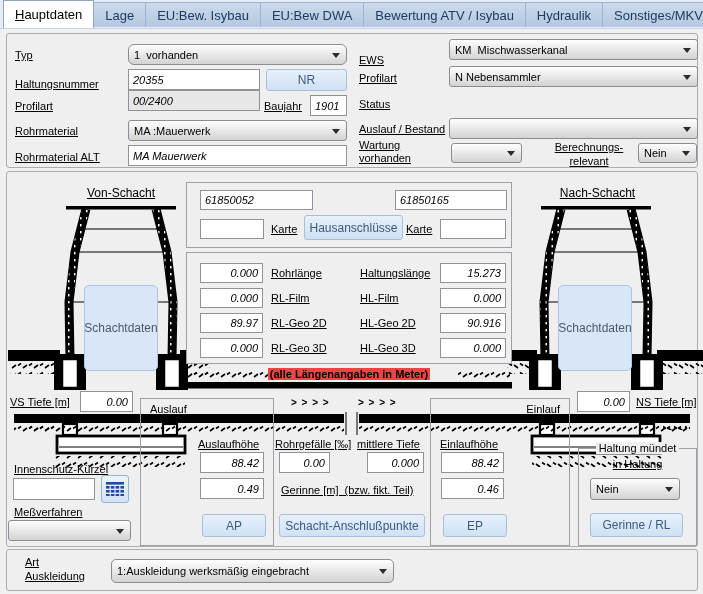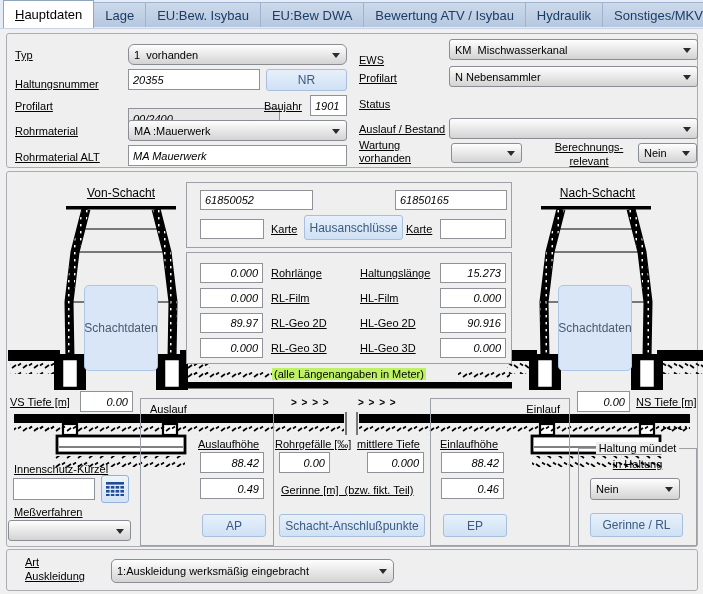--- a/index.html
+++ b/index.html
@@ -44,21 +44,21 @@
   .gbox .title{position:absolute;top:4px;left:9px;}
   .gbox .title.right{left:auto;right:9px;}
   .legend1{position:absolute;top:-7px;left:0;width:100%;text-align:center;}
   .legend1 em{font-style:normal;background:#efefef;padding:0 3px;}
 
   .arrows{position:absolute;font-weight:bold;font-size:10px;letter-spacing:1px;color:#000;}
 
   #artwork{position:absolute;left:0;top:172px;width:703px;height:375px;pointer-events:none;}
 
   .note{position:absolute;text-align:center;}
-  .note em{font-style:normal;background:#bef264;padding:0 2px;}
+  .note em{font-style:normal;background:#ef4444;padding:0 2px;font-weight:bold;}
 
   #grid-btn{position:absolute;box-sizing:border-box;display:flex;align-items:center;justify-content:center;
        background:linear-gradient(#eef4fc,#d3e2f4);border:1px solid #93b2d8;border-radius:3px;cursor:default;}
 </style>
 </head>
 <body>
 
 <div id="app">
 
   <div id="tabstrip">
@@ -92,21 +92,21 @@
     <div class="lbl" style="left:8px;top:15px;">Typ</div>
     <div class="dd" style="left:121px;top:10px;width:219px;height:21px;border-radius:6px;">
       <span>1  vorhanden</span>
       </div>
 
     <div class="lbl" style="left:8px;top:44px;">Haltungsnummer</div>
     <input class="inp" style="left: 121px; top: 35px; width: 132px; height: 21px;" value="20355">
     <div class="btn" style="left:259px;top:35px;width:81px;height:22px;">NR</div>
 
     <div class="lbl" style="left:8px;top:66px;">Profilart</div>
-    <div class="field ro" style="left:121px;top:74px;width:152px;height:21px;">00/2400</div>
+    <div class="field ro" style="left:121px;top:56px;width:132px;height:21px;">00/2400</div>
     <div class="lbl" style="left:257px;top:66px;">Baujahr</div>
     <input class="inp" style="left: 303px; top: 61px; width: 37px; height: 21px;" value="1901">
 
     <div class="lbl" style="left:8px;top:91px;">Rohrmaterial</div>
     <div class="dd" style="left:121px;top:86px;width:219px;height:21px;">
       <span>MA :Mauerwerk</span>
       </div>
 
     <div class="lbl" style="left:8px;top:117px;">Rohrmaterial ALT</div>
     <input class="inp" style="left: 121px; top: 111px; width: 219px; height: 21px;" value="MA Mauerwerk">

